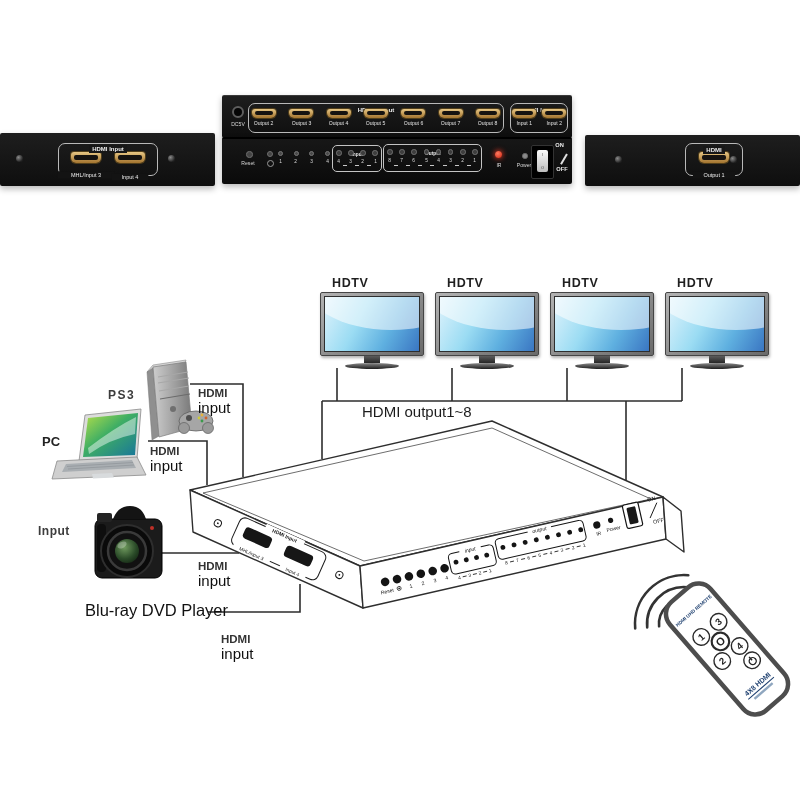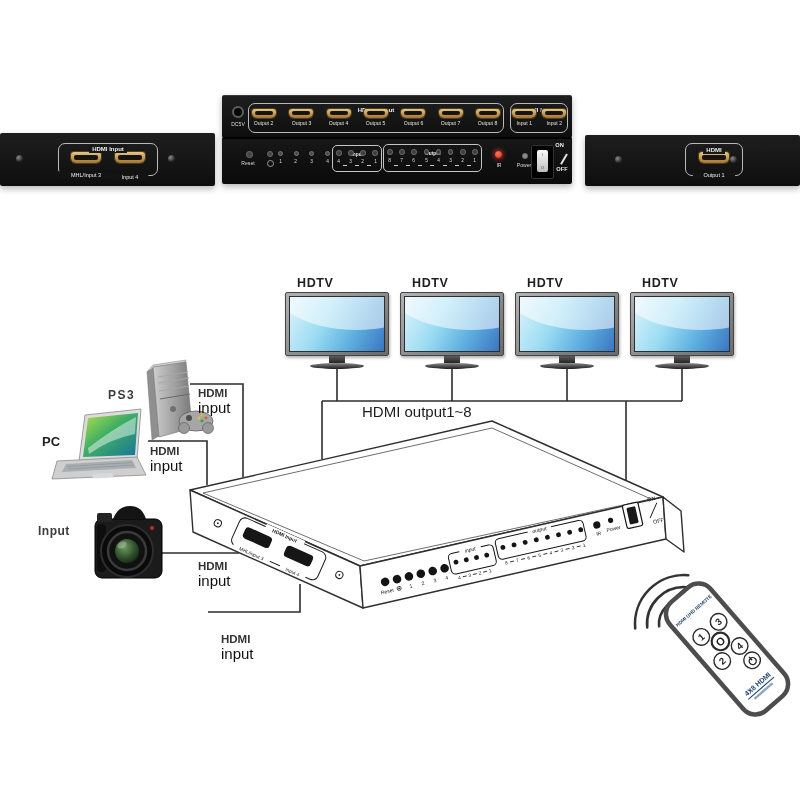--- a/index.html
+++ b/index.html
@@ -40,21 +40,21 @@
   .rocker-switch{position:absolute;width:21px;height:32px;background:#000;border:1px solid #333;border-radius:2px;}
   .rocker{width:11px;height:22px;margin:4px auto;background:linear-gradient(#fafafa,#bdbdbd);border-radius:2px;font-size:5px;color:#444;text-align:center;display:flex;flex-direction:column;justify-content:space-between;padding:2px 0;box-sizing:border-box;}
   .rocker span{transform:scale(.8);line-height:5px;}
   .onoff{position:absolute;font-size:6px;font-weight:bold;color:#ececec;transform:scale(.95);}
   .slash{position:absolute;width:1.5px;height:12px;background:#e0e0e0;transform:rotate(30deg);}
 
   
   #heading{position:absolute;left:12px;top:210px;font-size:23px;font-weight:bold;color:#0d0d0d;letter-spacing:.3px;}
 
   
-  .monitor{position:absolute;top:276px;width:104px;}
+  .monitor{position:absolute;top:276px;width:104px;margin-left:35px;}
   .tv-label{font-size:12.5px;font-weight:bold;color:#1f1f1f;letter-spacing:.6px;margin:0 0 2px 12px;}
   .tv-frame{height:56px;padding:3px;border:1px solid #454545;background:linear-gradient(145deg,#b2b2b2,#696969);border-radius:2px;box-shadow:1px 2px 3px rgba(0,0,0,.3);}
   .tv-screen{height:100%;position:relative;overflow:hidden;background:linear-gradient(118deg,#dff3fc 0%,#9bdcf3 38%,#5fb0e0 68%,#3a76c2 100%);border:1px solid #2e2e2e;box-sizing:border-box;}
   .tv-screen:after{content:"";position:absolute;width:190%;height:190%;left:-25%;top:-128%;border-radius:50%;background:rgba(255,255,255,.55);}
   .tv-neck{width:16px;height:7px;background:linear-gradient(#5b5b5b,#262626);margin:0 auto;}
   .tv-base{width:54px;height:6px;background:linear-gradient(#8a8a8a,#1c1c1c);border-radius:50%;margin:0 auto;}
 
   
   .src-name{position:absolute;color:#3c3c3c;font-weight:bold;}
   .cable{position:absolute;line-height:1.1;}
@@ -472,20 +472,21 @@
       <line x1="-17" y1="52" x2="17" y2="52" stroke="#1c3e6e" stroke-width="1"></line>
       <rect x="-12" y="54.5" width="24" height="2.4" fill="#8fa6bf"></rect>
     </g>
   </svg>
 
   <div id="bus-label">HDMI output1~8</div>
 
   <div class="src-name" style="left:108px;top:388px;font-size:12px;letter-spacing:1.5px">PS3</div>
   <div class="src-name" style="left:42px;top:434px;font-size:13px;color:#222">PC</div>
   <div class="src-name" style="left:38px;top:524px;font-size:12px;letter-spacing:.5px">Input</div>
+  <div style="position:absolute;left:85px;top:601px;font-size:16.5px;color:#101010">Blu-ray DVD Player</div>
 
   <div class="cable" style="left:198px;top:387px">
     <div class="t1">HDMI</div>
     <div class="t2">input</div>
   </div>
   <div class="cable" style="left:150px;top:445px">
     <div class="t1">HDMI</div>
     <div class="t2">input</div>
   </div>
   <div class="cable" style="left:198px;top:560px">

